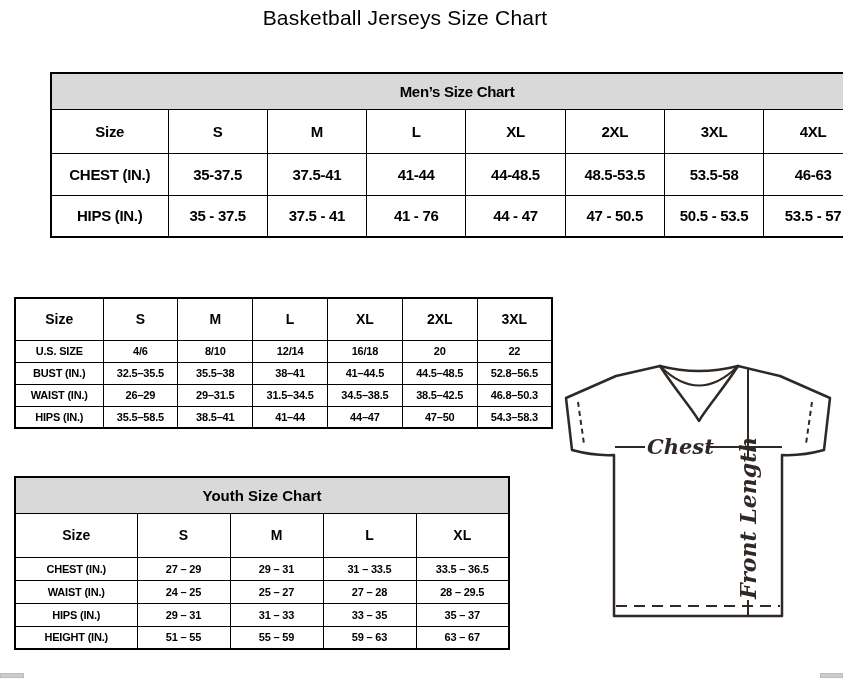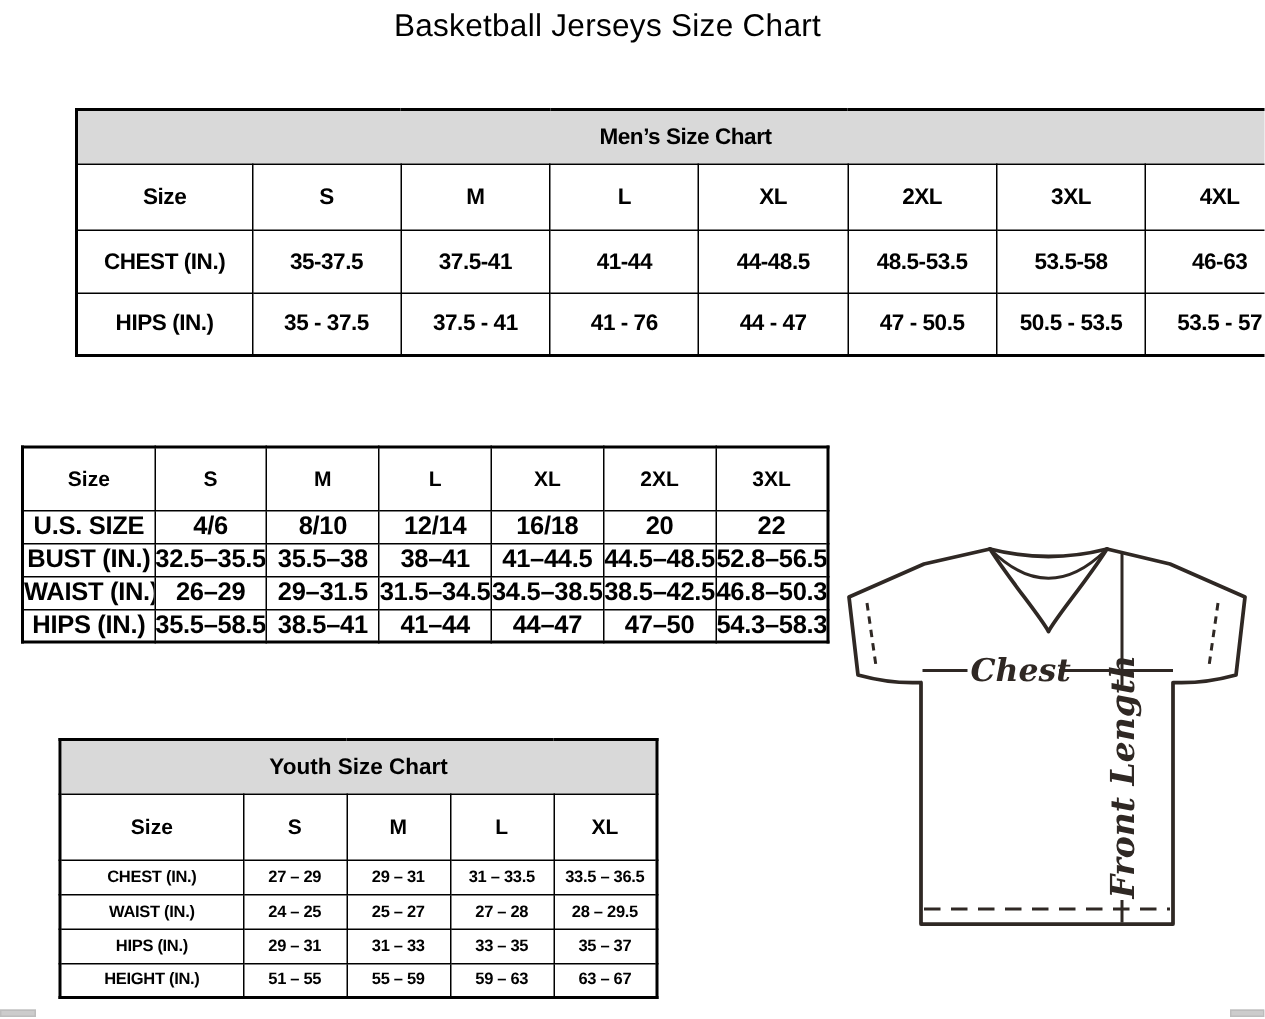--- a/index.html
+++ b/index.html
@@ -45,23 +45,23 @@
   #men-table td{font-size:15px;letter-spacing:-0.3px;}
   #men-table .row-title{height:36px;}
   #men-table .row-head{height:44px;}
   #men-table .row-data{height:42px;}
   
   #women-table{left:14px;top:297px;width:539px;}
   #women-table .row-title{height:38px;}
   #women-table .row-head{height:42px;font-size:14px;}
   #women-table .row-head td{font-size:14px;}
   #women-table .row-data{height:22px;}
-  #women-table .row-data td{font-size:17px;letter-spacing:-0.2px;}
+  #women-table .row-data td{font-size:11px;letter-spacing:-0.2px;}
   
-  #youth-table{left:14px;top:492px;width:400px;margin-left:25px;}
+  #youth-table{left:14px;top:476px;width:496px;}
   #youth-table .row-title{height:36px;}
   #youth-table .row-head{height:44px;}
   #youth-table .row-head td{font-size:14px;}
   #youth-table .row-data{height:23px;}
   #youth-table .row-data td{font-size:11px;letter-spacing:-0.2px;}
 
   .jersey-wrap{
     position:absolute;left:556px;top:358px;width:278px;height:272px;
   }
   .scroll-frag{

